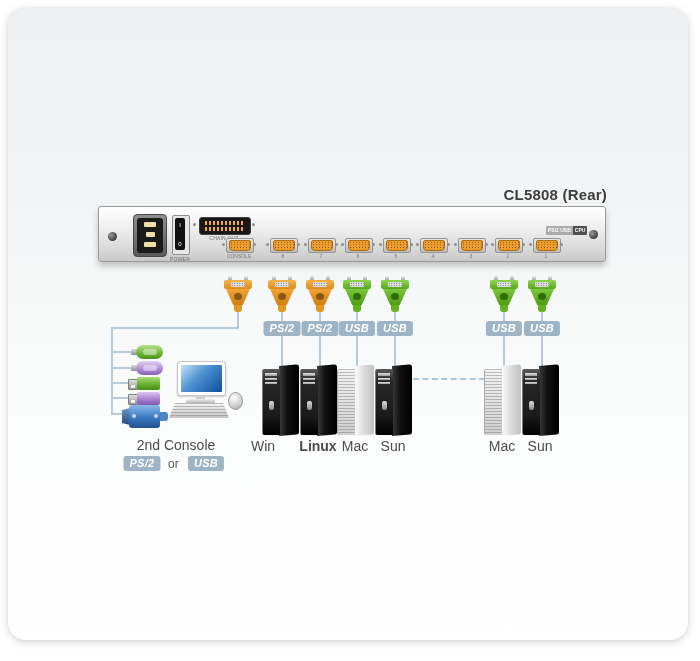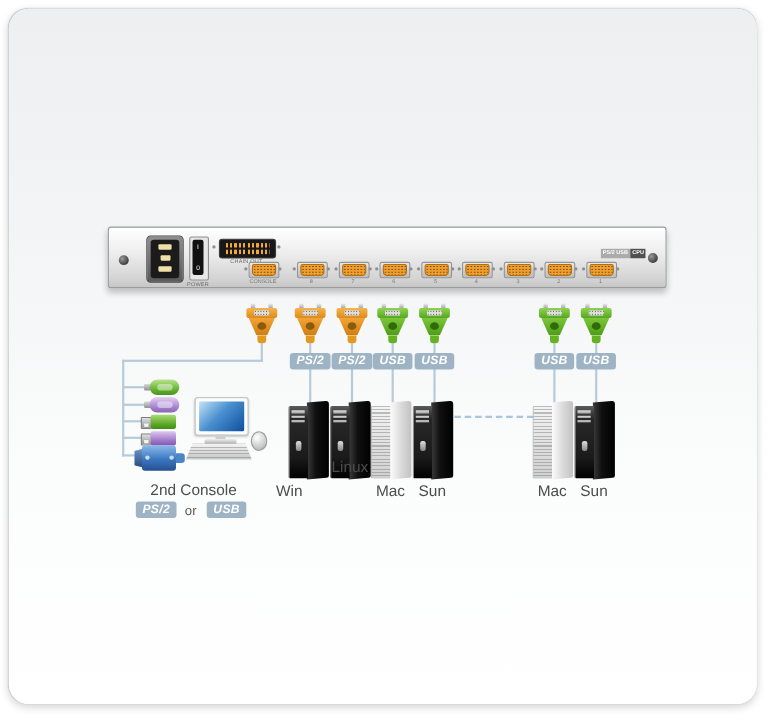--- a/index.html
+++ b/index.html
@@ -128,20 +128,21 @@
   .mouse{position:absolute;left:228px;top:392px;width:13px;height:16px;border-radius:50%;
        background:radial-gradient(circle at 35% 30%,#ffffff,#c4c4c4 70%,#8f8f8f);border:1px solid #9a9a9a;}
   .or-text{position:absolute;font-size:12px;color:#5a5a5a;}
 </style>
 </head>
 <body>
 
 <div id="canvas">
   <div class="card"></div>
 
+  <div class="title">CL5808 (Rear)</div>
 
   <div class="panel">
     <span class="screw" style="left:9px;top:25px;"></span>
     <span class="screw" style="left:490px;top:23px;"></span>
 
     <div class="iec">
       <div class="iec-inner">
         <span class="iec-slot" style="left:7px;top:4px;width:12px;"></span>
         <span class="iec-slot" style="left:9px;top:14px;width:9px;"></span>
         <span class="iec-slot" style="left:7px;top:24px;width:12px;"></span>
@@ -371,21 +372,21 @@
     <div class="tw-side"></div>
     <div class="tw-front">
       <span class="tw-bay" style="top:4px;height:3px;"></span>
       <span class="tw-bay" style="top:9px;height:2px;"></span>
       <span class="tw-bay" style="top:13px;height:2px;"></span>
       <span class="tw-btn"></span>
     </div>
   </div>
 
   <div class="clabel" style="left:263px;top:438px;">Win</div>
-  <div class="clabel" style="left:318px;top:416px;">Linux</div>
+  <div class="clabel" style="left:318px;top:438px;font-weight:bold;">Linux</div>
   <div class="clabel" style="left:355px;top:438px;">Mac</div>
   <div class="clabel" style="left:393px;top:438px;">Sun</div>
   <div class="clabel" style="left:502px;top:438px;">Mac</div>
   <div class="clabel" style="left:540px;top:438px;">Sun</div>
 
   <div class="plug ps2 green" style="left:131px;top:345px;">
     <span class="tip"></span>
       <span class="body"></span>
       <span class="oval"></span>
   </div>

